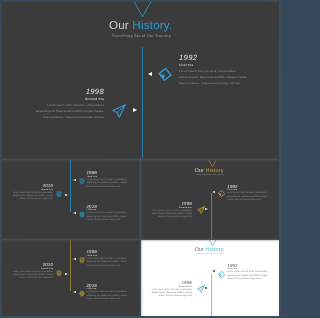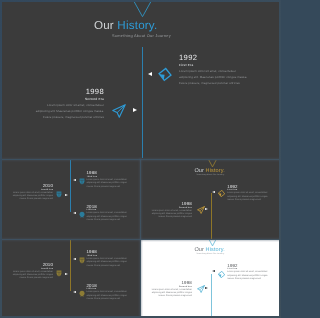--- a/index.html
+++ b/index.html
@@ -17,29 +17,29 @@
   #s1{left:0;top:158px;width:138px;height:79px;}
   #s2{left:139px;top:158px;width:138px;height:79px;}
   #s3{left:0;top:238px;width:138px;height:76px;}
   #s4{left:139px;top:238px;width:138px;height:76px;}
 
   .divider-h{position:absolute;left:-3px;width:283px;height:1.6px;background:#49596a;filter:blur(1.05px);z-index:5;}
   .divider-v{position:absolute;width:1.6px;background:#49596a;filter:blur(1.05px);z-index:5;}
 
   
   .hero-chev{position:absolute;left:131px;top:0px;}
-  .hero-title{position:absolute;transform:translateZ(0);left:92px;top:16.8px;font-size:11.6px;letter-spacing:0.2px;white-space:nowrap;}
+  .hero-title{position:absolute;transform:translateZ(0);left:107px;top:16.8px;font-size:11.6px;letter-spacing:0.2px;white-space:nowrap;}
   .hero-title .w1{color:#cfd2d4;}
   .hero-title .w2{color:#2e9bd6;}
   .hero-sub{position:absolute;transform:translateZ(0);left:110px;top:30.8px;font-size:3.9px;color:#9a9d9f;letter-spacing:0.25px;white-space:nowrap;}
 
   .hero-axis{position:absolute;left:140px;top:45px;width:1px;height:111px;background:#2b7fae;}
 
   .blk{position:absolute;transform:translateZ(0);}
-  .blk .yr{font-size:7.6px;color:#e9eaec;letter-spacing:0.35px;line-height:9px;}
+  .blk .yr{font-size:7.6px;color:#e9eaec;letter-spacing:0.35px;line-height:9px;font-style:italic;}
   .blk .era{font-size:3.1px;color:#cbcdcf;letter-spacing:0.2px;line-height:5px;font-weight:bold;margin-top:0.4px;}
   .blk .body{font-size:2.95px;color:#8f9294;line-height:5.8px;margin-top:1.6px;letter-spacing:0.08px;}
 
   .tri{position:absolute;width:0;height:0;}
   .tri.left{border-top:2.9px solid transparent;border-bottom:2.9px solid transparent;border-right:4.5px solid #fff;}
   .tri.right{border-top:2.9px solid transparent;border-bottom:2.9px solid transparent;border-left:4.5px solid #fff;}
 
   
   .mini-axis{position:absolute;width:1px;}
   .mini .yr{font-size:4.4px;letter-spacing:0.15px;line-height:4.6px;color:#e6e7e9;margin-top:0;}

